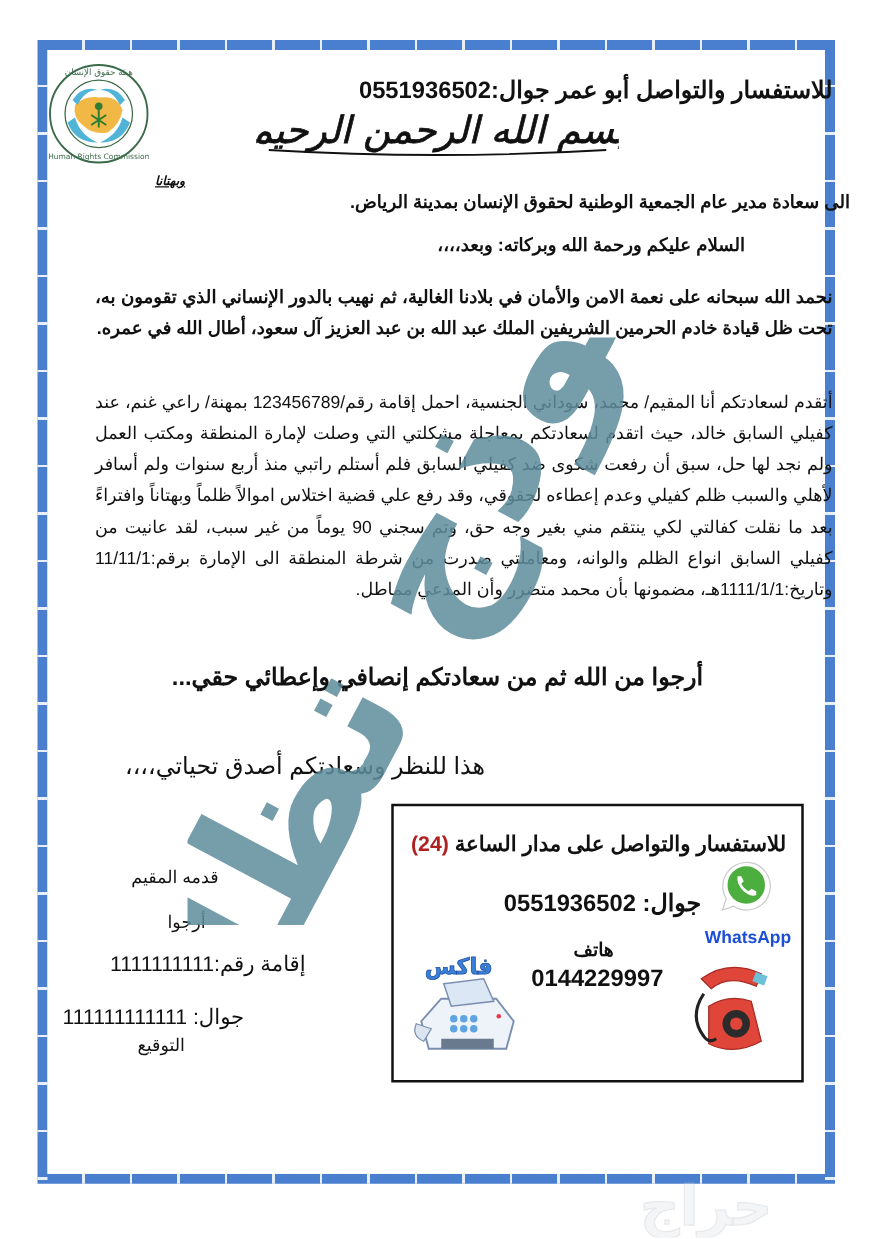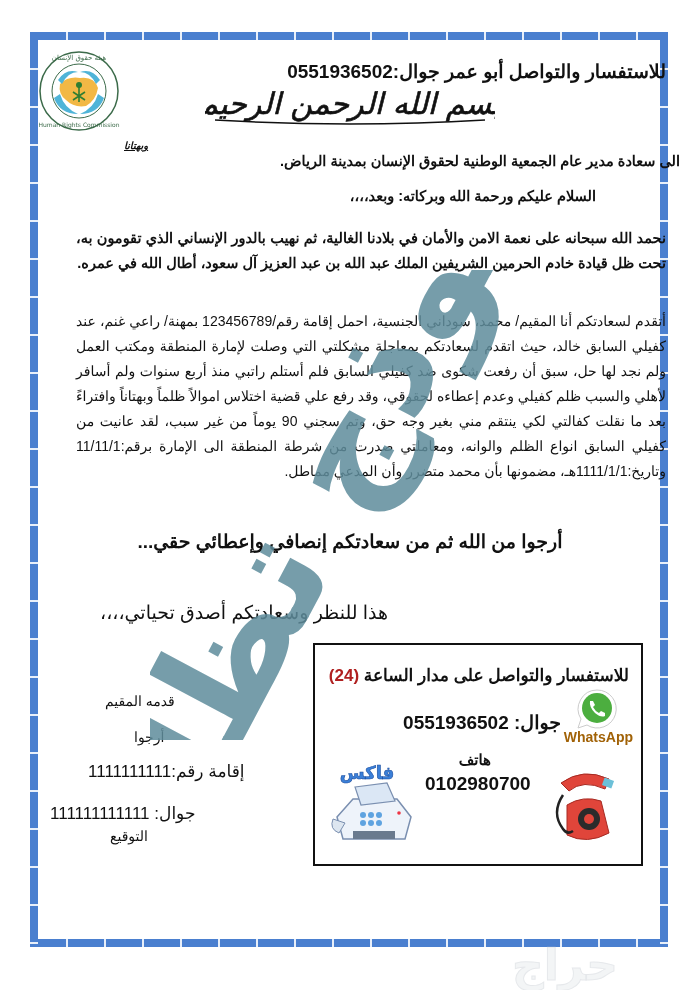--- a/index.html
+++ b/index.html
@@ -30,21 +30,21 @@
   .para-body { right:34px; left:76px; top:293px; font-size:14px; line-height:25px; text-align:justify; text-align-last:right; font-family:"Liberation Sans", sans-serif; }
   .plea { left:0; width:700px; top:514px; text-align:center; font-size:19px; font-weight:bold; font-family:"Liberation Sans", sans-serif; }
   .closing { left:100px; top:585px; font-size:19px; font-family:"Liberation Sans", sans-serif;text-align:right; }
   .sig { font-family:"Liberation Sans", sans-serif; font-size:14px; }
   .contact-box { left:313px; top:643px; width:330px; height:223px; border:2px solid #111; background:#fff; box-sizing:border-box; }
   .cb-title { right:12px; top:4px; font-size:17px; font-weight:bold; font-family:"Liberation Sans", sans-serif; }
   .cb-title .hl { color:#b02020; }
   .cb-mobile { right:80px; top:50px; font-size:19px; font-weight:bold; font-family:"Liberation Sans", sans-serif; }
   .cb-phone-lbl { right:150px; top:90px; font-size:15px; font-weight:bold; font-family:"Liberation Sans", sans-serif; }
   .cb-phone { left:110px; top:128px; font-size:19px; font-weight:bold; font-family:"Liberation Sans", sans-serif; }
-  .wa-label { right:8px; top:84px; font-size:14px; font-weight:bold; font-family:"Liberation Sans", sans-serif; color:#a16207; }
+  .wa-label { right:8px; top:96px; font-size:14px; font-weight:bold; font-family:"Liberation Sans", sans-serif; color:#1d4ed8; }
   .watermark { left:150px; top:270px; width:420px; height:470px; pointer-events:none; }
   .haraj { left:450px; top:940px; width:230px; height:50px; opacity:.35; }
 </style>
 </head>
 <body>
 
 <div class="frame"></div>
 <div class="inner"></div>
 
 <div class="abs rtl hdr-contact">للاستفسار والتواصل أبو عمر جوال:0551936502</div>
@@ -93,21 +93,21 @@
   <div class="abs rtl cb-mobile">
     <span>جوال:</span> <span>0551936502</span>
   </div>
   <svg class="abs" style="right:22px; top:42px; width:44px; height:44px;" viewBox="0 0 44 44">
     <path d="M22 3 A19 19 0 1 1 12 38 L3 41 L6 32 A19 19 0 0 1 22 3Z" fill="#fff" stroke="#ccc" stroke-width="1"></path>
     <circle cx="22" cy="21" r="15" fill="#4cae3f"></circle>
     <path d="M15 14 Q14 20 20 26 Q26 31 30 29 L30 26 L26 24 L24 26 Q20 24 18 20 L20 18 L18 14Z" fill="#fff"></path>
   </svg>
   <div class="abs wa-label">WhatsApp</div>
   <div class="abs rtl cb-phone-lbl">هاتف</div>
-  <div class="abs cb-phone">0102980700</div>
+  <div class="abs cb-phone">0144229997</div>
 
   <svg class="abs" style="left:10px; top:112px; width:95px; height:95px;" viewBox="0 0 95 95">
     <text x="42" y="22" text-anchor="middle" font-size="18" font-weight="bold" fill="#3a7fd8" stroke="#1d4fa0" stroke-width="0.6" font-family="DejaVu Sans, sans-serif">فاكس</text>
     <path d="M12 60 L28 42 L72 42 L86 60 L80 82 L18 82Z" fill="#eef3fa" stroke="#7a8fb0" stroke-width="1.5"></path>
     <path d="M30 30 L62 26 L70 44 L36 48Z" fill="#dbe7f5" stroke="#7a8fb0" stroke-width="1.2"></path>
     <rect x="28" y="74" width="42" height="8" fill="#6a7a8e"></rect>
     <circle cx="38" cy="58" r="3" fill="#5fa3e0"></circle>
       <circle cx="46" cy="58" r="3" fill="#5fa3e0"></circle>
       <circle cx="54" cy="58" r="3" fill="#5fa3e0"></circle>
     <circle cx="38" cy="66" r="3" fill="#5fa3e0"></circle>

